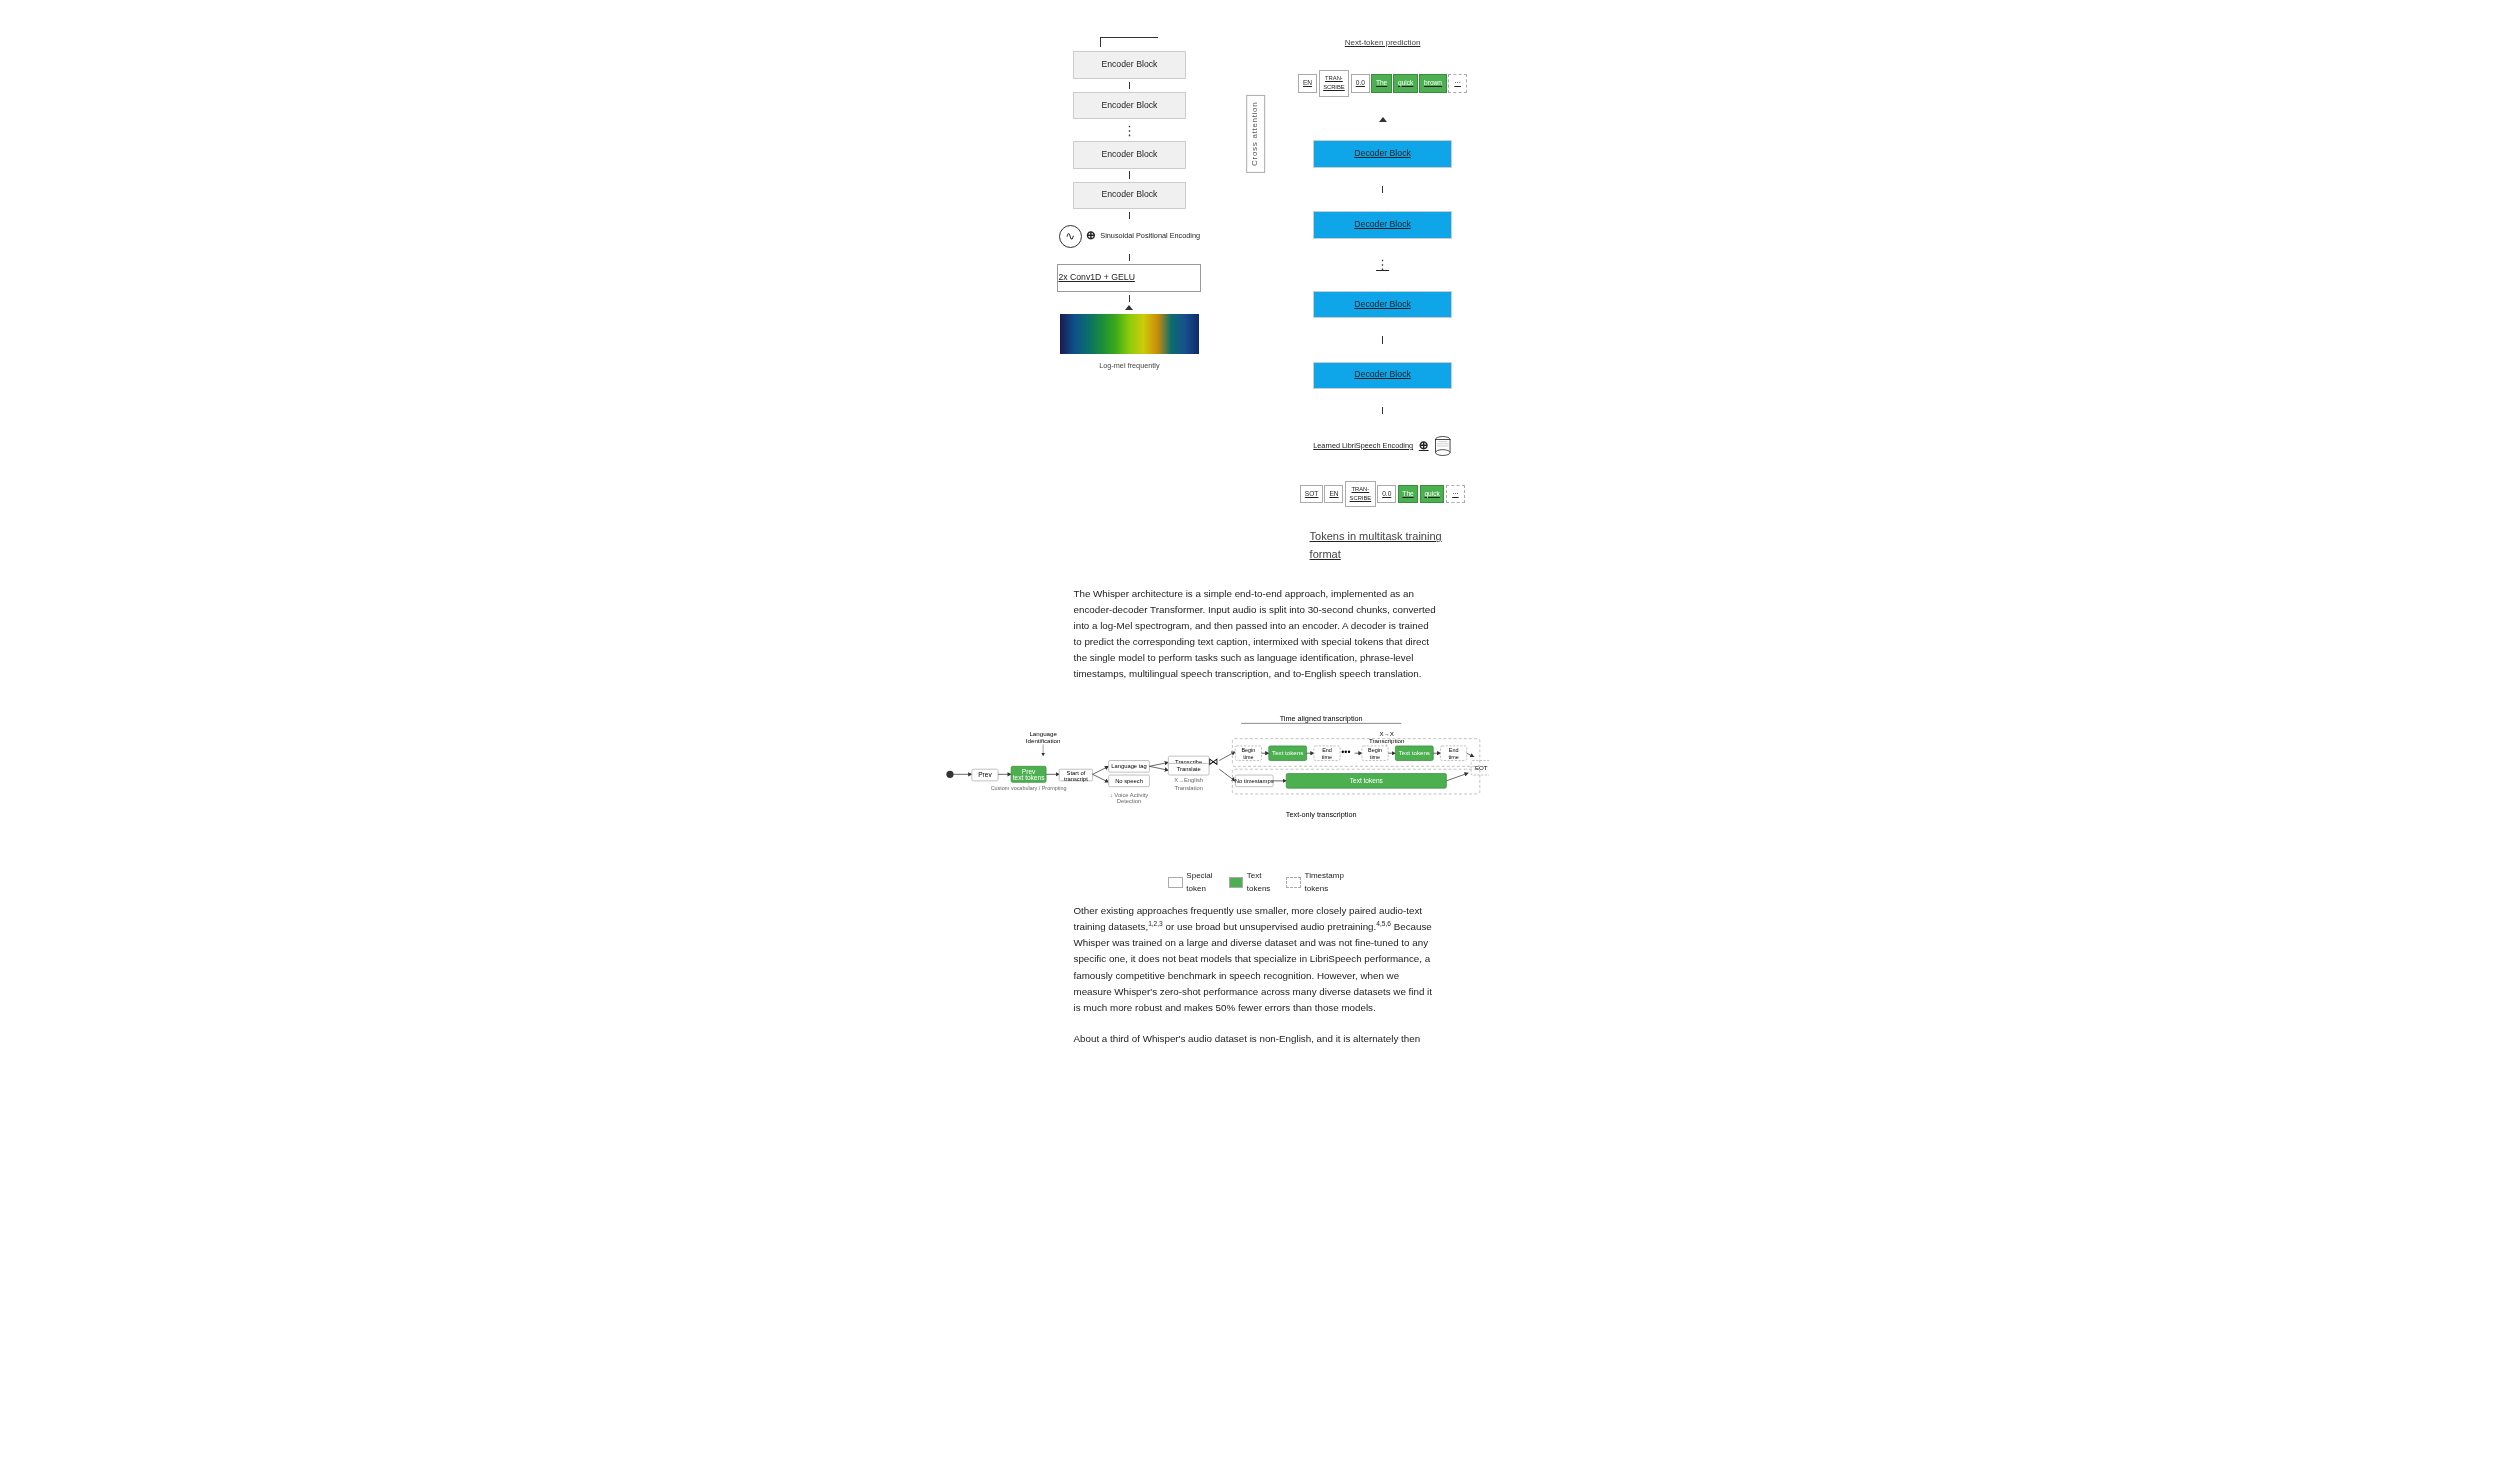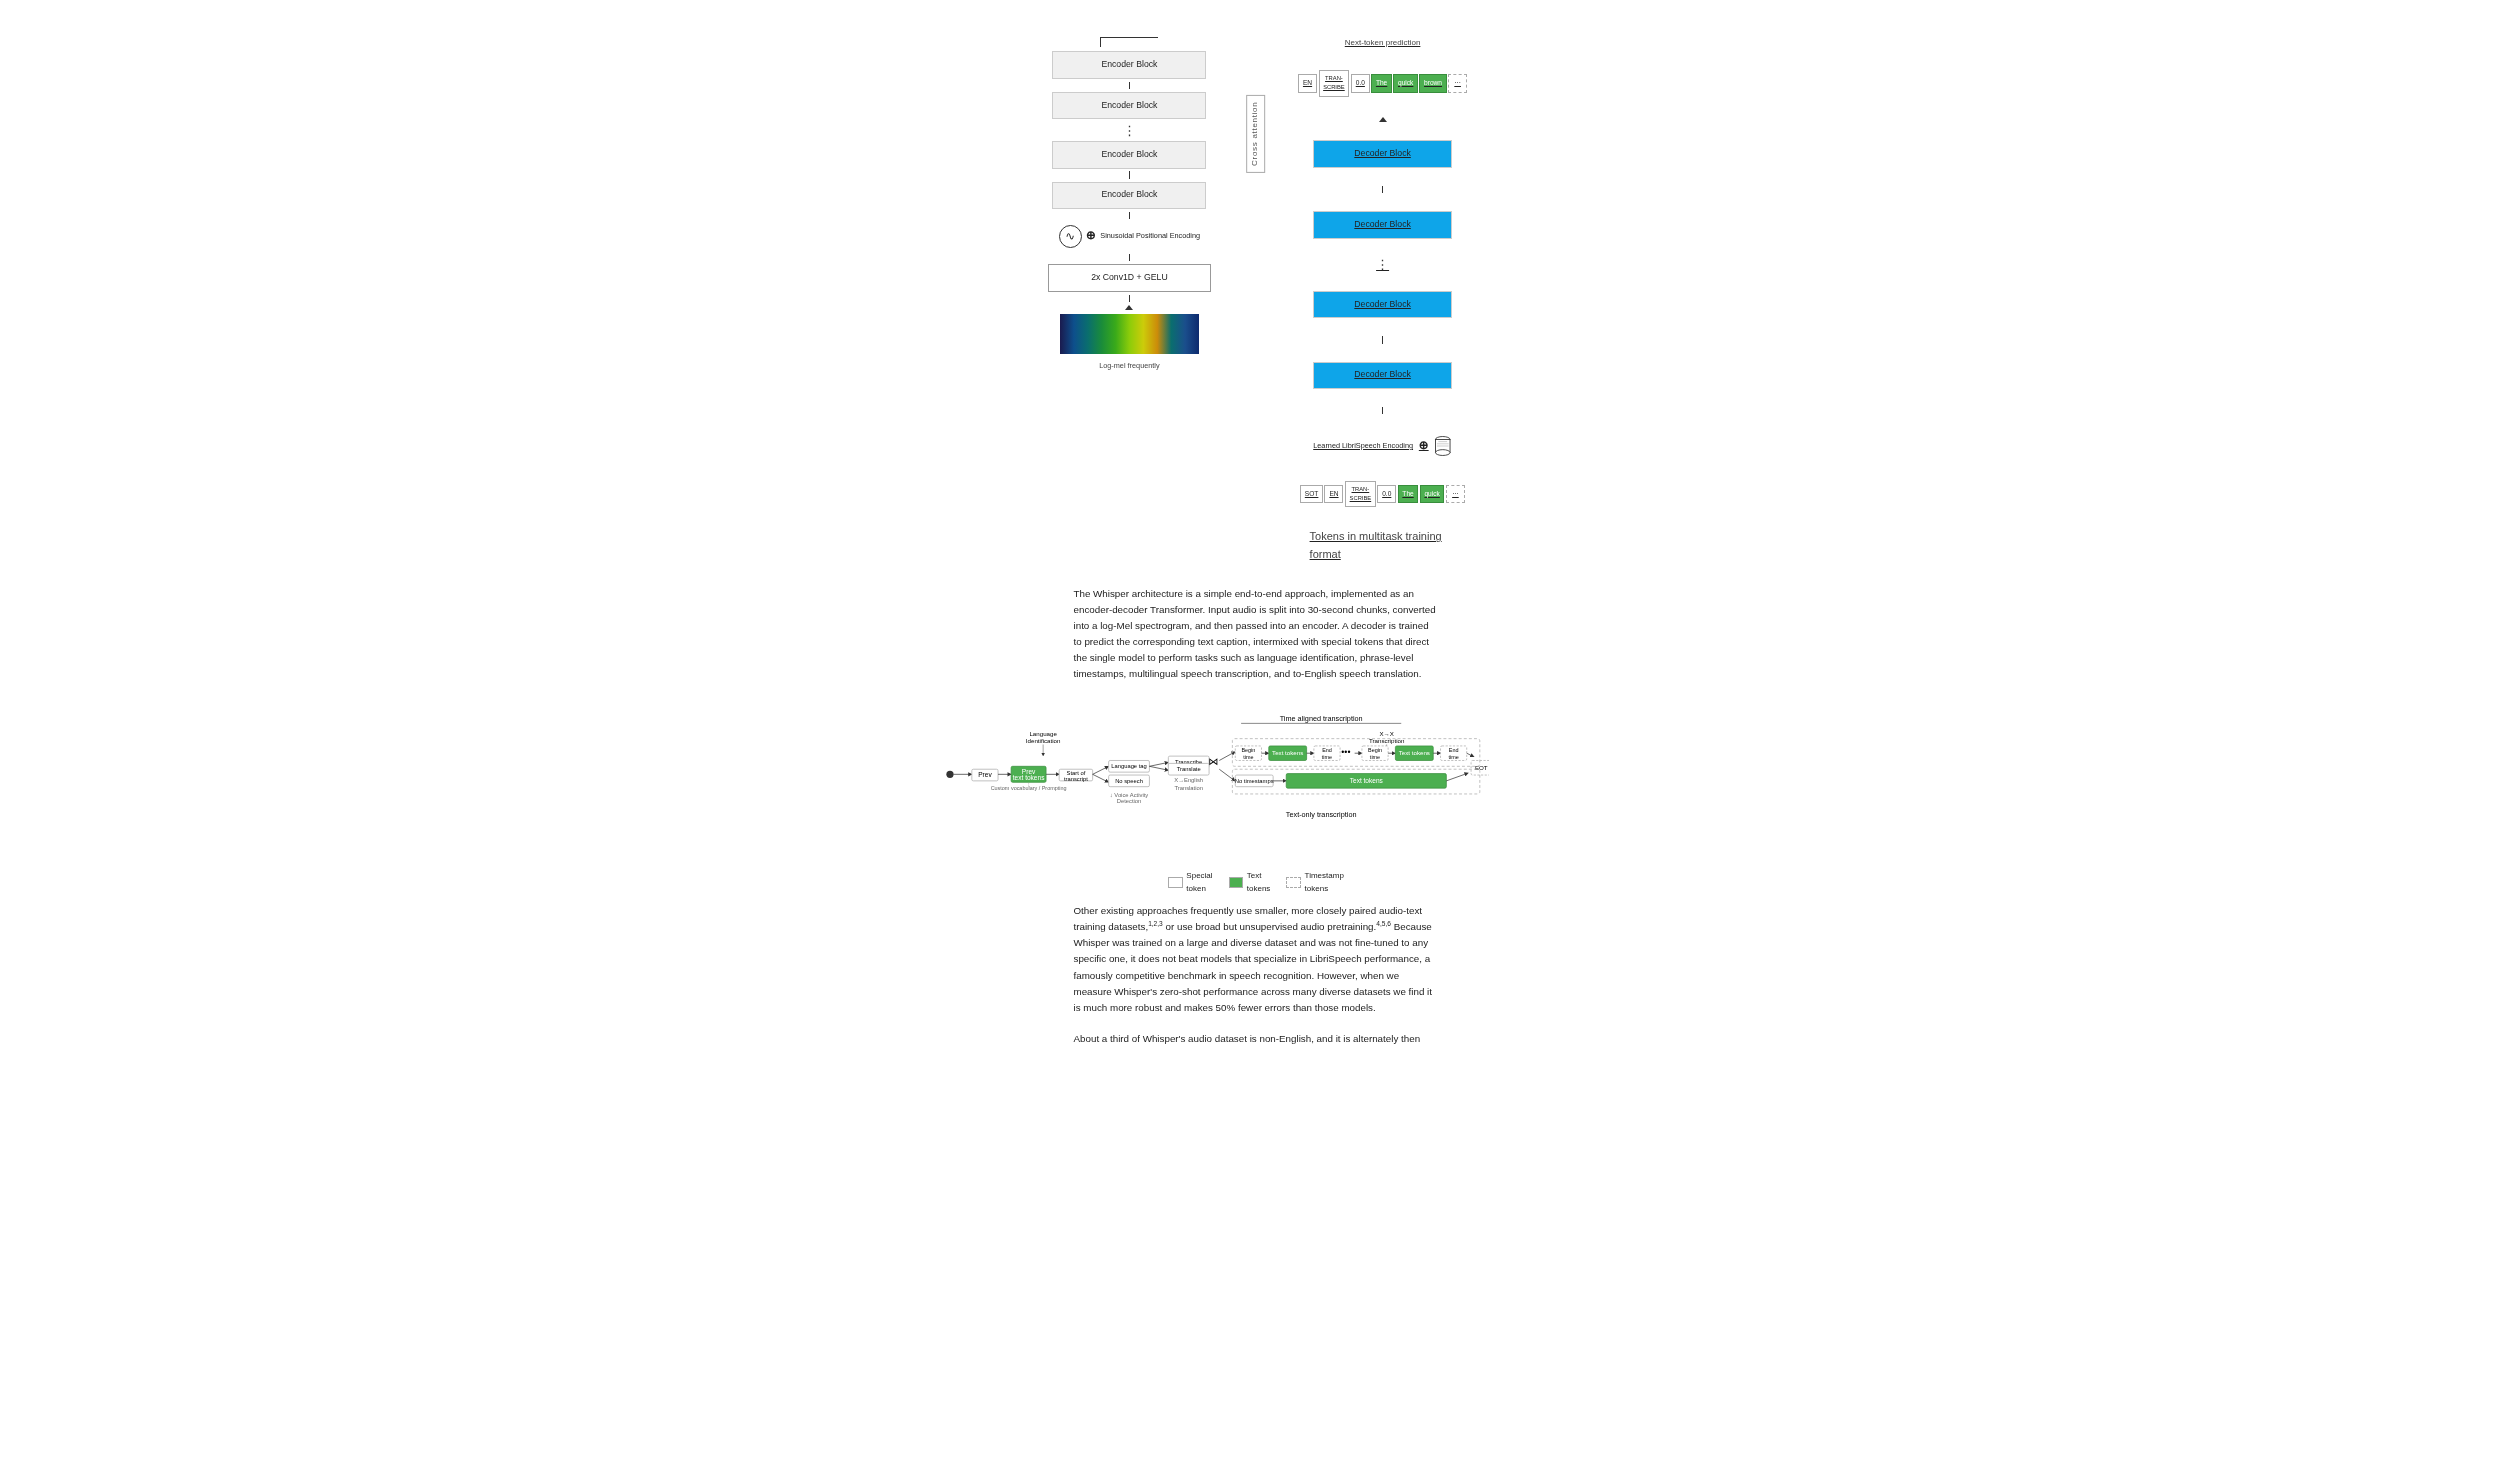--- a/index.html
+++ b/index.html
@@ -29,21 +29,21 @@
     .encoder-side {
       display: flex;
       flex-direction: column;
       align-items: center;
       gap: 2.9px;
       width: 146px;
     }
     .encoder-block {
       background: #f0f0f0;
       border: 0.7px solid #ccc;
-      width: 154px;
+      width: 113px;
       padding: 5.8px 0;
       text-align: center;
       font-size: 8.7px;
       font-family: Arial, sans-serif;
     }
     .dots-vertical {
       font-size: 13px;
       line-height: 1;
       color: #333;
       margin: 1.5px 0;
@@ -68,25 +68,25 @@
     }
     .sinusoidal-label {
       font-size: 7.3px;
       font-family: Arial, sans-serif;
       line-height: 1.2;
       text-align: left;
     }
     .conv-block {
       background: #fff;
       border: 0.7px solid #999;
-      width: 163px;
+      width: 144px;
       padding: 5.8px 0;
-      text-align: center;
       font-size: 8.7px;
       font-family: Arial, sans-serif;
+      text-decoration: underline;
     }
     .spectrogram-box {
       width: 139px;
       height: 40px;
       background: linear-gradient(
         to right,
         #1a1a4e 0%, #0d4f8c 10%, #0a6e6e 20%, #1a8c3a 30%,
         #3aaa1a 40%, #8ccc0a 50%, #cccc0a 60%, #cc8c0a 70%,
         #0a6e6e 80%, #1a4e8c 90%, #0d2a6e 100%
       );

